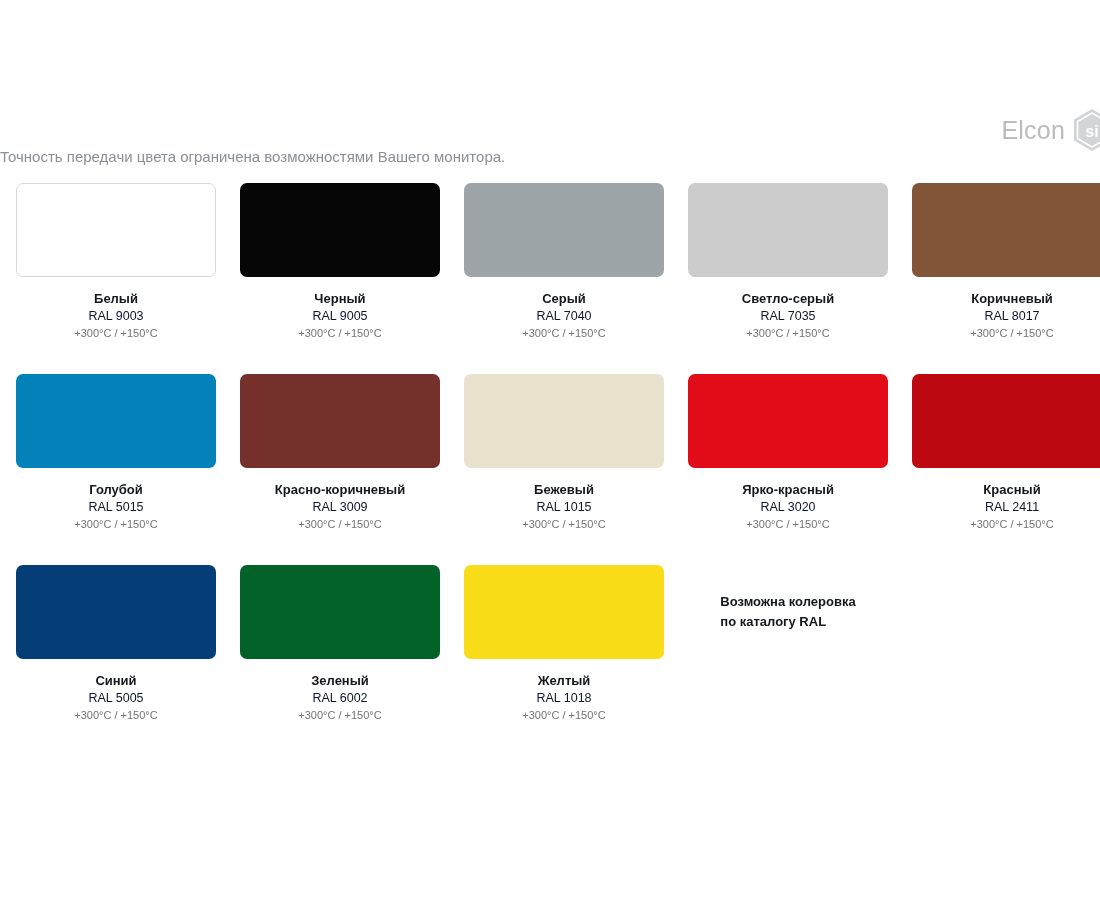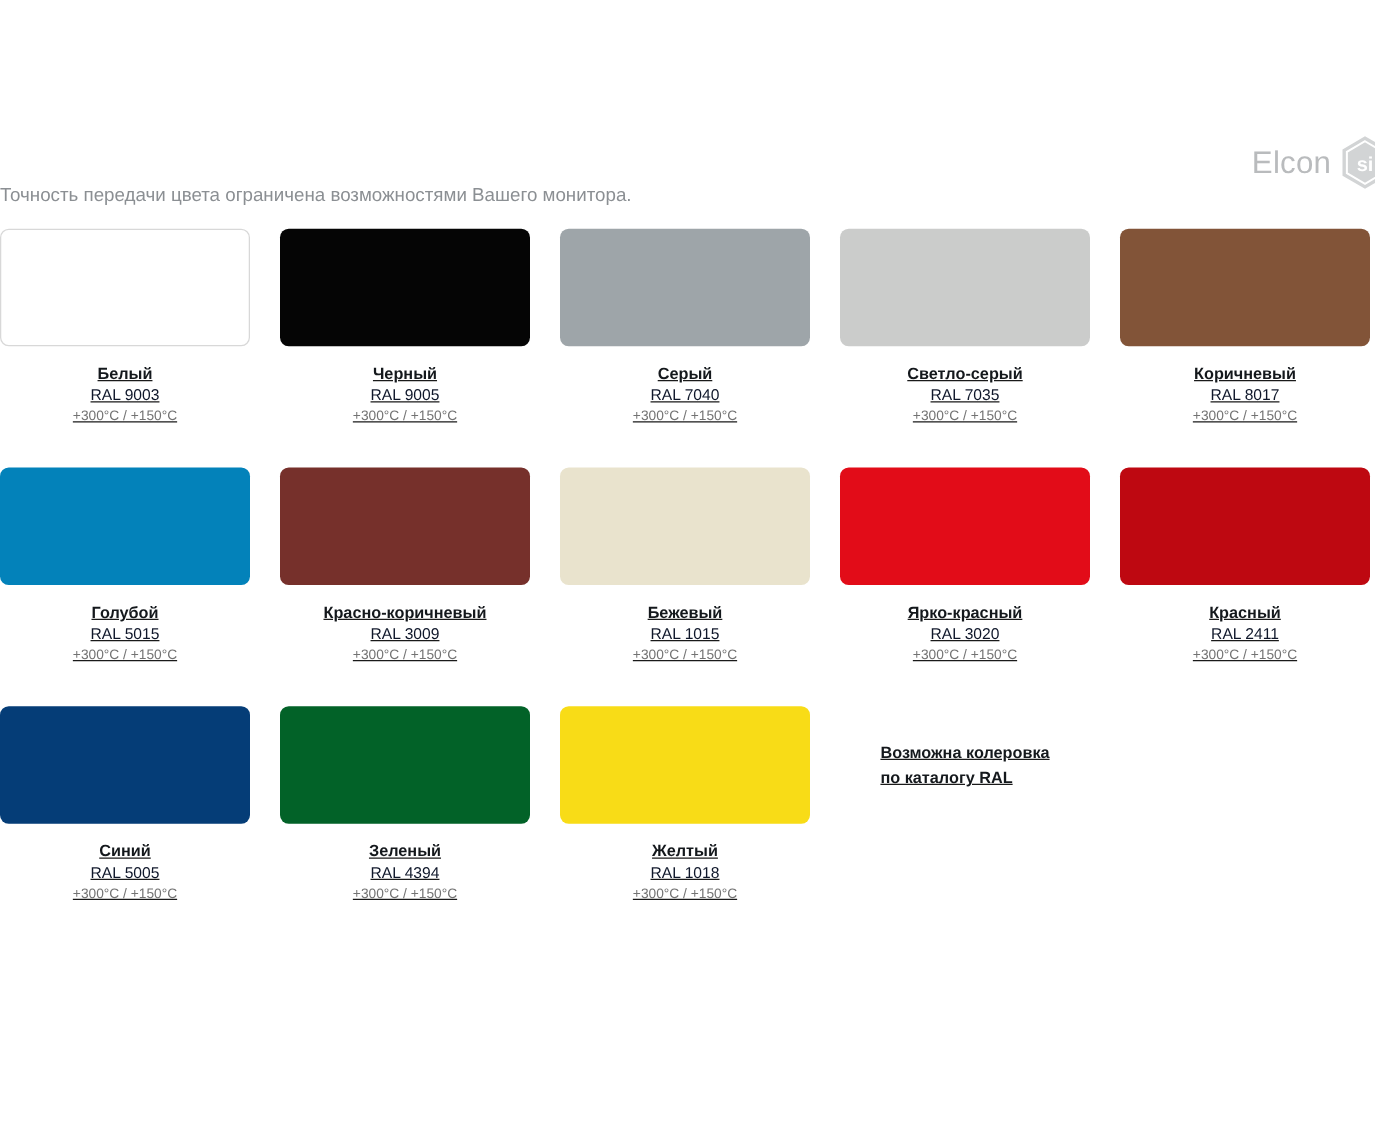--- a/index.html
+++ b/index.html
@@ -75,28 +75,27 @@
     height: 44px;
     display: inline-block;
   }
   .logo-badge svg {
     display: block;
   }
 
   
   .grid {
     position: absolute;
-    left: 0;
+    left: 16px;
     top: 183px;
     width: 895px;
     display: grid;
     grid-template-columns: repeat(5, 200px);
     column-gap: 24px;
     row-gap: 0;
-    text-decoration: underline;
   }
   .cell {
     width: 200px;
     margin-bottom: 32px;
   }
   .swatch {
     width: 200px;
     height: 94px;
     border-radius: 7px;
     box-sizing: border-box;
@@ -256,21 +255,21 @@
         <div class="caption">
           <div class="color-name">Синий</div>
           <div class="color-ral">RAL 5005</div>
           <div class="color-temp">+300°C / +150°C</div>
         </div>
       </div>
       <div class="cell">
         <div class="swatch" style="background: rgb(2, 98, 40);"></div>
         <div class="caption">
           <div class="color-name">Зеленый</div>
-          <div class="color-ral">RAL 4394</div>
+          <div class="color-ral">RAL 6002</div>
           <div class="color-temp">+300°C / +150°C</div>
         </div>
       </div>
       <div class="cell">
         <div class="swatch" style="background: rgb(248, 220, 23);"></div>
         <div class="caption">
           <div class="color-name">Желтый</div>
           <div class="color-ral">RAL 1018</div>
           <div class="color-temp">+300°C / +150°C</div>
         </div>

